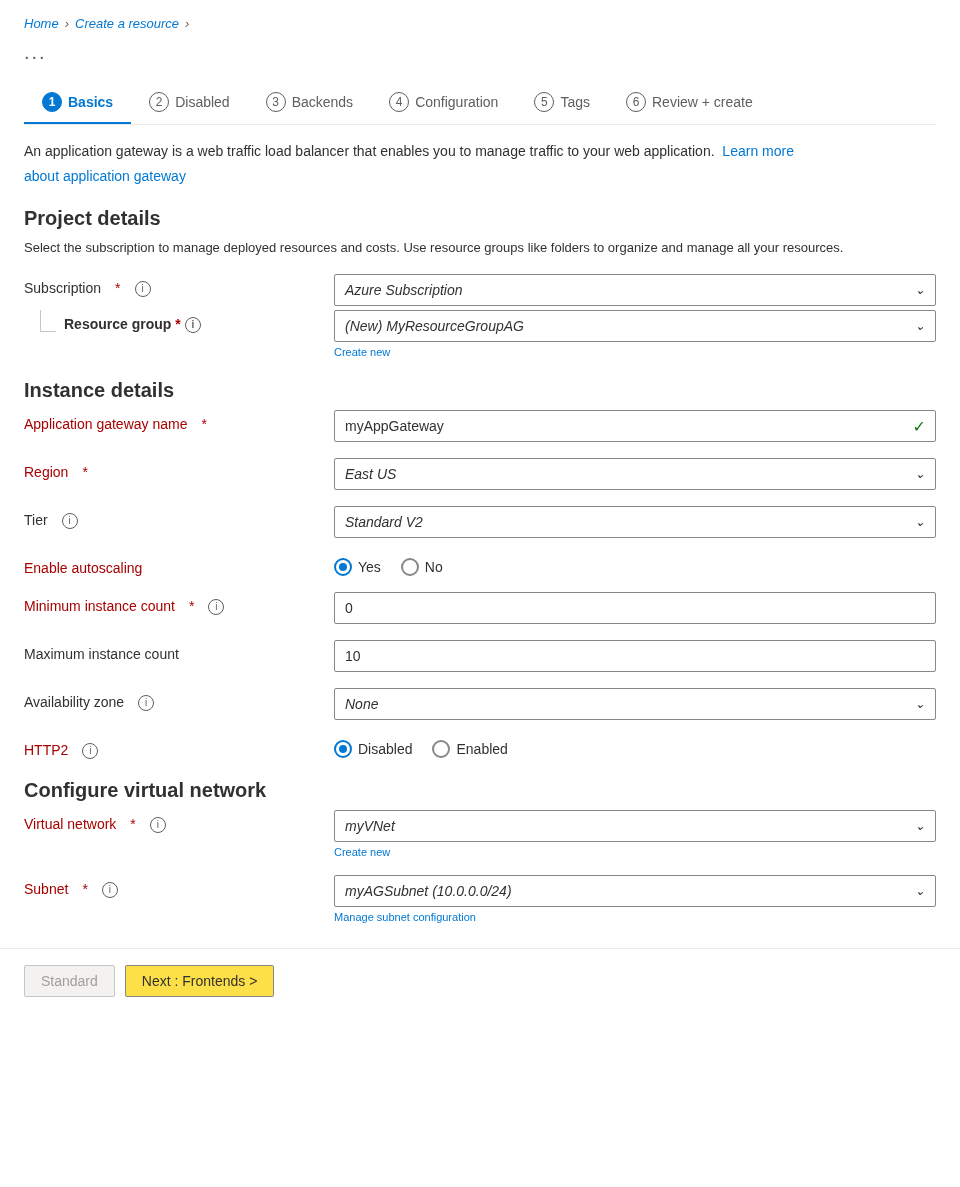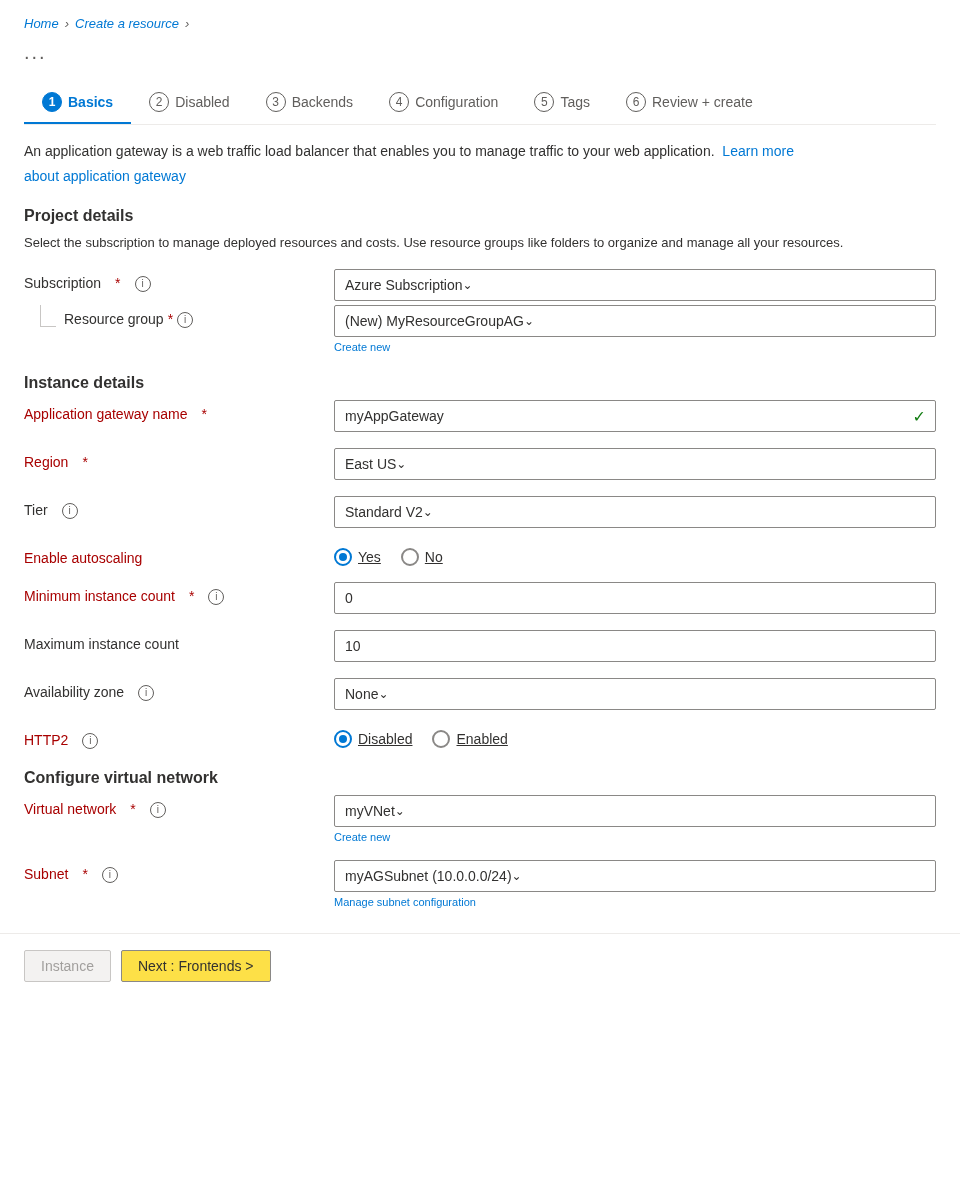--- a/index.html
+++ b/index.html
@@ -96,21 +96,21 @@
       color: #323130;
       line-height: 1.5;
       margin-bottom: 4px;
     }
     .description-text a, .link {
       color: #0078d4;
       text-decoration: none;
     }
     
     .section-heading {
-      font-size: 16px;
+      font-size: 20px;
       font-weight: 700;
       color: #323130;
       margin-top: 20px;
       margin-bottom: 8px;
     }
     .section-desc {
       font-size: 13px;
       color: #323130;
       line-height: 1.5;
       margin-bottom: 16px;
@@ -156,23 +156,24 @@
     .dropdown {
       width: 100%;
       border: 1px solid #8a8886;
       border-radius: 2px;
       padding: 5px 10px;
       font-size: 14px;
       color: #323130;
       background: #fff;
       display: flex;
       align-items: center;
-      justify-content: flex-start;
+      justify-content: space-between;
       cursor: pointer;
       height: 32px;
+      font-style: italic;
     }
     .dropdown-arrow {
       color: #323130;
       font-size: 12px;
     }
     
     .text-input {
       width: 100%;
       border: 1px solid #8a8886;
       border-radius: 2px;
@@ -236,21 +237,20 @@
     }
     .radio-dot {
       width: 8px;
       height: 8px;
       border-radius: 50%;
       background: #0078d4;
     }
     .radio-label {
       font-size: 14px;
       color: #323130;
-      text-decoration: underline;
     }
     
     .footer {
       border-top: 1px solid #edebe9;
       padding: 16px 24px;
       display: flex;
       align-items: center;
       gap: 10px;
       margin-top: 24px;
       background: #fff;
@@ -349,21 +349,21 @@
     <div class="form-control-col">
       <div class="dropdown">
         <span>Azure Subscription</span>
         <span class="dropdown-arrow">⌄</span>
       </div>
     </div>
   </div>
 
   <div class="form-row" style="margin-bottom:16px;">
     <div class="form-label-col">
-      <div style="display:flex;align-items:flex-start;padding-left:16px;">
+      <div style="display:flex;align-items:flex-start;padding-left:16px;font-weight:bold;">
         <div style="width:16px;border-left:1px solid #c8c6c4;border-bottom:1px solid #c8c6c4;height:22px;margin-right:8px;flex-shrink:0;margin-top:-6px;"></div>
         <div style="display:flex;align-items:center;gap:4px;">
           <span>Resource group</span>
           <span class="required-star">*</span>
           <span class="info-icon">i</span>
         </div>
       </div>
     </div>
     <div class="form-control-col">
       <div class="dropdown">
@@ -517,18 +517,18 @@
         <span>myAGSubnet (10.0.0.0/24)</span>
         <span class="dropdown-arrow">⌄</span>
       </div>
       <a class="create-new-link">Manage subnet configuration</a>
     </div>
   </div>
 </div>
 
 <div class="footer">
   <button class="btn btn-secondary disabled" disabled="">
-    <span>Instance</span>
+    <span>Standard</span>
   </button>
   <button class="btn btn-primary">
     <span>Next : Frontends &gt;</span>
   </button>
 </div>
 
 </body></html>

